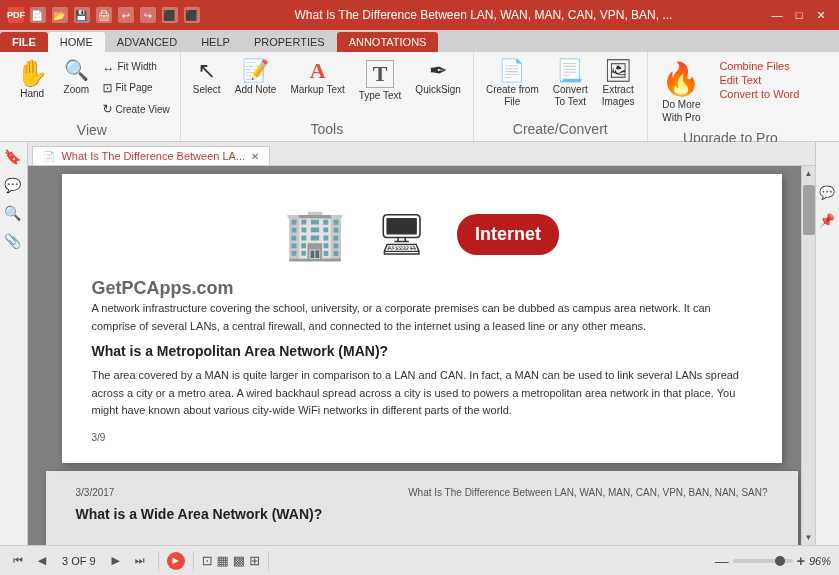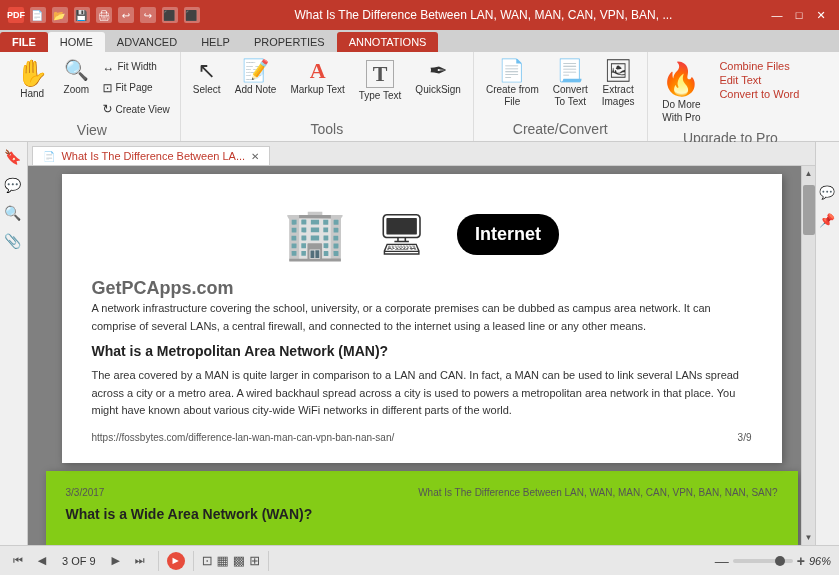--- a/index.html
+++ b/index.html
@@ -223,21 +223,21 @@
     .doc-heading { font-size: 14px; font-weight: bold; color: #222; margin-bottom: 8px; }
     .doc-text { margin-bottom: 8px; font-size: 11px; color: #333; line-height: 1.6; }
     .doc-url { font-size: 10px; color: #555; }
     .doc-page-num { font-size: 10px; color: #555; text-align: center; }
     .doc-footer-info { display: flex; justify-content: space-between; margin-top: 8px; padding-top: 4px; }
     .watermark {
       font-size: 22px;
       font-weight: bold;
       color: #333;
     }
-    .page2 { background: #84cc16; margin: 0 auto 8px; width: 752px; padding: 16px 20px; box-shadow: 2px 2px 8px rgba(0,0,0,0.3); }
+    .page2 { background: #e5e5e5; margin: 0 auto 8px; width: 752px; padding: 16px 30px; box-shadow: 2px 2px 8px rgba(0,0,0,0.3); }
 
     
     .right-sidebar {
       width: 24px;
       background: #f0f0f0;
       border-left: 1px solid #ccc;
       display: flex;
       flex-direction: column;
       align-items: center;
       padding-top: 40px;
@@ -286,21 +286,21 @@
 
     
     .img-placeholder {
       display: flex;
       align-items: center;
       justify-content: center;
       gap: 30px;
       height: 80px;
     }
     .cloud-text {
-      background: #000000;
+      background: #b91c1c;
       border-radius: 20px;
       padding: 10px 18px;
       color: white;
       font-size: 18px;
       font-weight: bold;
     }
   </style>
 </head>
 <body>
 
@@ -457,21 +457,20 @@
           <div style="font-size:40px; color:#333;">🖥</div>
           <div class="cloud-text">Internet</div>
         </div>
         <div class="watermark">
           <span style="color:#666; font-size:18px;">GetPCApps.com</span>
         </div>
         <p class="doc-text">A network infrastructure covering the school, university, or a corporate premises can be dubbed as campus area network. It can comprise of several LANs, a central firewall, and connected to the internet using a leased line or any other means.</p>
         <p class="doc-heading">What is a Metropolitan Area Network (MAN)?</p>
         <p class="doc-text">The area covered by a MAN is quite larger in comparison to a LAN and CAN. In fact, a MAN can be used to link several LANs spread across a city or a metro area. A wired backhaul spread across a city is used to powers a metropolitan area network in that place. You might have known about various city-wide WiFi networks in different parts of the world.</p>
         <div class="doc-footer-info">
-          <span class="doc-url">https://fossbytes.com/difference-lan-wan-man-can-vpn-ban-nan-san/</span>
           <span class="doc-page-num">3/9</span>
         </div>
       </div>
 
       <div class="page2">
         <div style="display:flex; justify-content:space-between; margin-bottom:8px;">
           <span style="font-size:10px; color:#555;">3/3/2017</span>
           <span style="font-size:10px; color:#555;">What Is The Difference Between LAN, WAN, MAN, CAN, VPN, BAN, NAN, SAN?</span>
         </div>
         <p class="doc-heading">What is a Wide Area Network (WAN)?</p>

